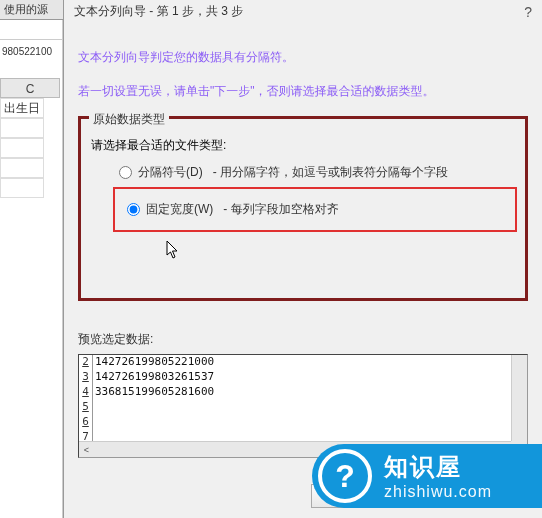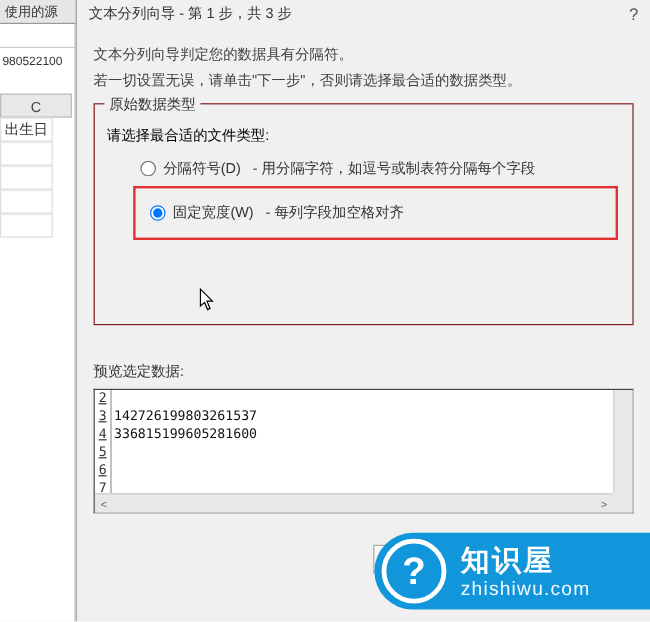--- a/index.html
+++ b/index.html
@@ -7,22 +7,22 @@
 .excel-bg{position:absolute;left:0;top:0;width:63px;height:518px;background:#fff;border-right:1px solid #ccc}
 .tab-area{position:absolute;left:0;top:0;width:63px;height:20px;background:#e6e6e6;border-bottom:1px solid #999;font-size:11px;padding:2px 4px;color:#333}
 .formula-bar{position:absolute;left:0;top:20px;width:63px;height:20px;border-bottom:1px solid #ccc}
 .cell-ref{position:absolute;left:0;top:44px;width:63px;font-size:10px;padding:2px;color:#333}
 .col-header{position:absolute;left:0;top:78px;width:60px;height:20px;background:#e8e8e8;border:1px solid #bbb;text-align:center;line-height:20px;font-size:12px;color:#444}
 .row-cell{position:absolute;left:0;width:44px;height:20px;border:1px solid #ddd;background:#fff;font-size:12px;padding:1px 3px;color:#333}
 .dialog{position:absolute;left:63px;top:0;width:479px;height:518px;background:#f0f0f0;border-left:1px solid #999}
 .dlg-title{height:24px;padding:4px 10px;font-size:12px;color:#333;display:flex;justify-content:space-between;align-items:flex-end}
 .dlg-help{font-size:14px;color:#555;cursor:pointer}
 .dlg-body{padding:8px 14px}
-.desc{font-size:12px;color:#404040;margin:4px 0;line-height:1.5}
-.groupbox{border:1px solid #7f1d1d;margin-top:10px;padding:18px 10px 23px;position:relative;height:185px;background:#f0f0f0}
+.desc{font-size:12px;color:#8b5cf6;margin:16px 0;line-height:1.5}
+.groupbox{border:3px solid #7f1d1d;margin-top:10px;padding:18px 10px 23px;position:relative;height:185px;background:#f0f0f0}
 .group-legend{position:absolute;top:-8px;left:8px;background:#f0f0f0;padding:0 4px;font-size:12px;color:#333}
 .group-sub{font-size:12px;color:#000000;margin-bottom:10px}
 .radio-row{display:flex;align-items:center;margin:6px 0 6px 28px;font-size:12px;color:#333}
 .radio-row input{margin-right:6px}
 .radio-desc{margin-left:10px;color:#333}
 .highlight-box{border:2px solid #e03030;padding:6px 8px;margin:4px 0 4px 22px;width:404px}
 .highlight-box .radio-row{margin-left:4px}
 .cursor{position:absolute;left:166px;top:240px;font-size:18px;color:#000;pointer-events:none}
 .preview-label{font-size:12px;color:#333;margin-top:30px;margin-bottom:6px}
 .preview-box{border:1px inset #999;background:#fff;height:104px;position:relative;overflow:hidden}
@@ -84,20 +84,21 @@
           <span class="radio-desc">- 每列字段加空格对齐</span>
         </div>
       </div>
     </div>
 
     <div class="preview-label">预览选定数据:</div>
     <div class="preview-box">
       <div class="preview-inner" id="pv-rows">
           <div class="pv-row">
             <div class="pv-num">2</div>
+            <div class="pv-data">142726199805221000</div>
           </div>
           <div class="pv-row">
             <div class="pv-num">3</div>
             <div class="pv-data">142726199803261537</div>
           </div>
           <div class="pv-row">
             <div class="pv-num">4</div>
             <div class="pv-data">336815199605281600</div>
           </div>
           <div class="pv-row">

